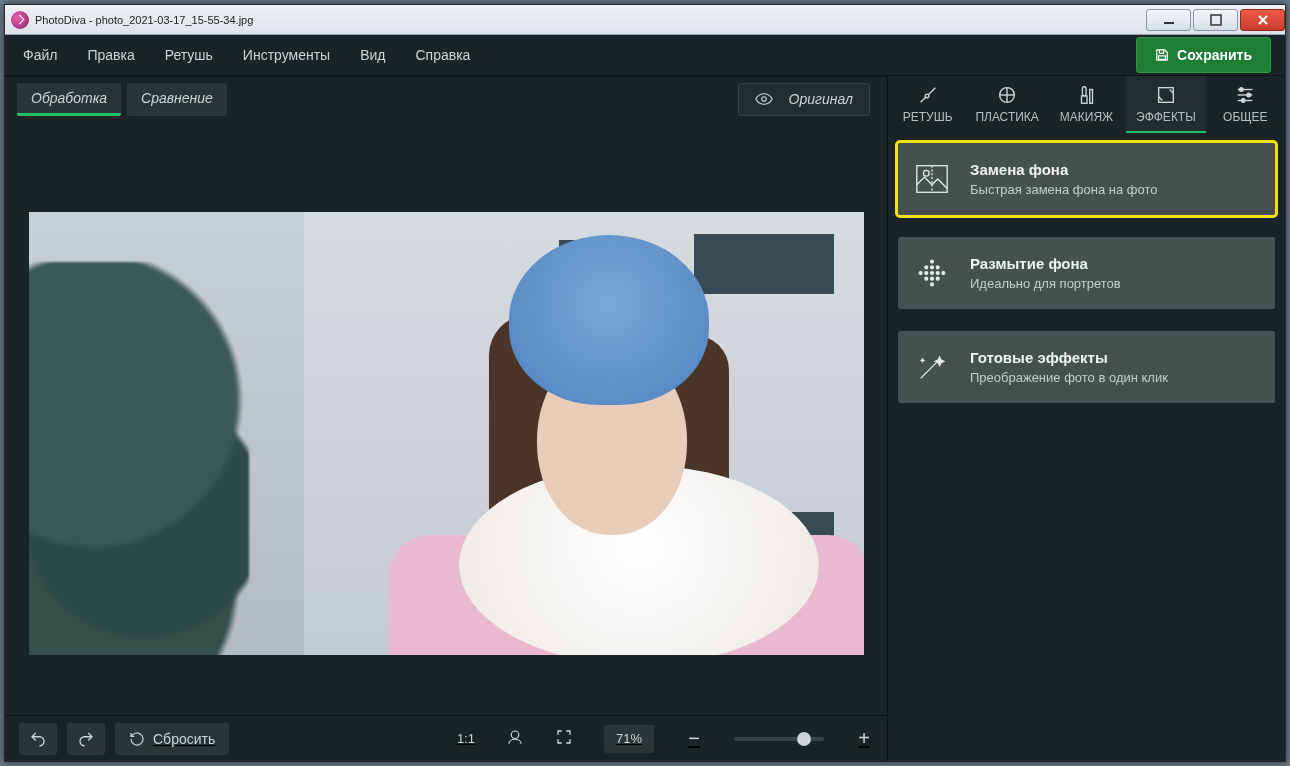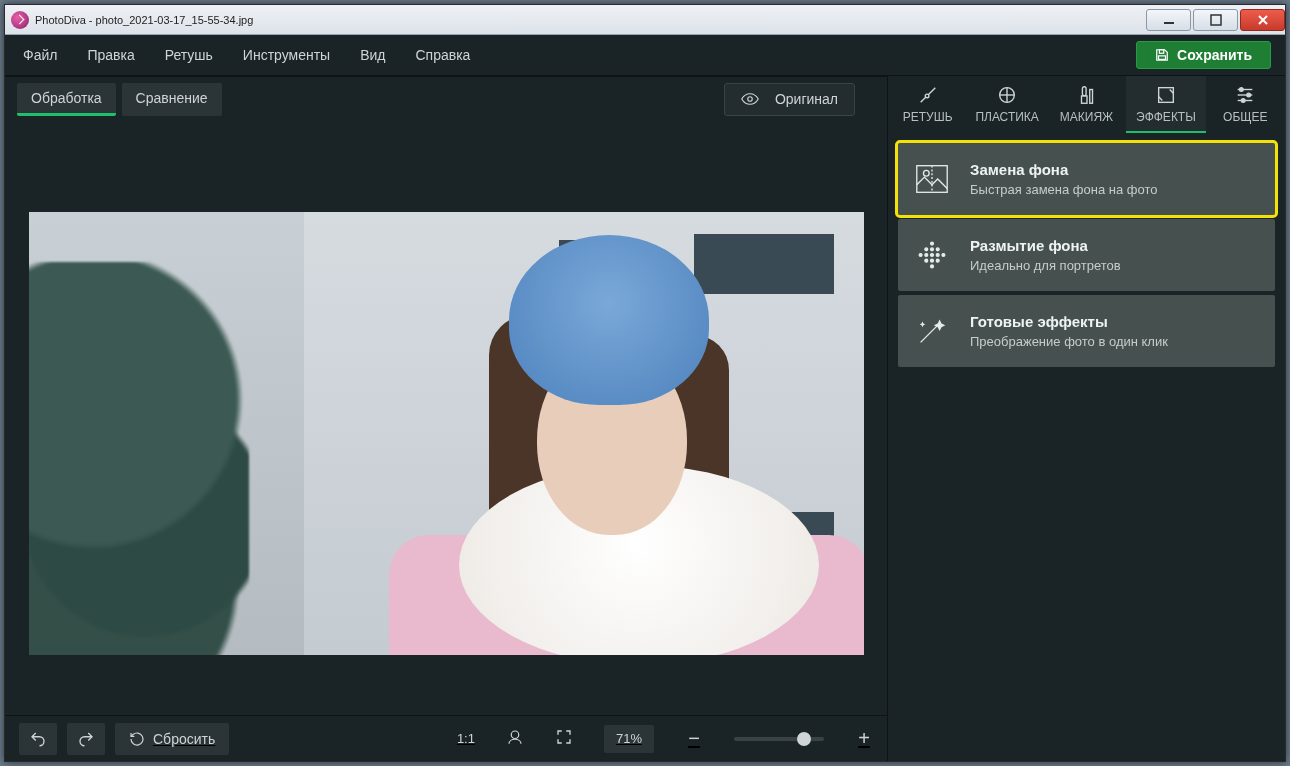--- a/index.html
+++ b/index.html
@@ -36,41 +36,41 @@
   .win-btn svg { width: 14px; height: 14px; }
 
   
   .menubar {
     height: 40px; background: #1a2326; display: flex; align-items: center;
     padding: 0 14px; gap: 22px; color: #cfd4d6; font-size: 14px;
   }
   .menubar .menu-item { padding: 4px 4px; cursor: default; }
   .save-btn {
     margin-left: auto; background: #1e7e34; color: #fff; border: 1px solid #2a9a45;
-    height: 28px; padding: 0 18px; border-radius: 3px; font-size: 14px; font-weight: 600;
+    height: 36px; padding: 0 18px; border-radius: 3px; font-size: 14px; font-weight: 600;
     display: inline-flex; align-items: center; gap: 8px;
   }
   .save-btn .disk-icon{width:14px;height:14px}
 
   
   .toolbar-row {
     height: 45px; background: #1a2326; display: flex; align-items: center;
-    padding: 10px 12px; border-top: 1px solid #0e1315;
+    padding: 10px 12px; border-top: 1px solid #0e1315; font-style: italic;
   }
   .mode-tab {
     background: #2b3437; color: #cfd4d6; font-size: 14px; height: 33px;
     padding: 0 14px; border-radius: 2px; margin-right: 6px;
     display:flex;align-items:center; border-bottom: 3px solid transparent;
   }
   .mode-tab.active { border-bottom-color: #1fbf6b; }
   .orig-btn {
     margin-left: auto; display: inline-flex; align-items: center; gap: 16px;
     height: 33px; padding: 0 16px; color: #cfd4d6; font-size: 14px;
     border: 1px solid #394347; border-radius: 3px; background: #232c2f;
-    margin-right: 20px;
+    margin-right: 5px;
   }
   .eye-icon{width:18px;height:18px;stroke:#cfd4d6;fill:none;stroke-width:1.5}
 
   
   .side-tabs {
     width: 398px; display: flex; background:#1a2326; border-left:1px solid #0e1315;
   }
   .side-tab {
     flex: 1; height: 57px; display:flex; flex-direction:column; align-items:center; justify-content:center;
     color:#b7bfc2; font-size:12px; gap:4px; border-bottom: 2px solid transparent;
@@ -116,21 +116,21 @@
   .icon-btn svg{width:18px;height:18px;stroke:#cfd4d6;fill:none;stroke-width:1.8}
   .reset-btn{height:32px;background:#2b3437;border-radius:2px;display:inline-flex;align-items:center;gap:8px;color:#cfd4d6;padding:0 14px;font-size:14px}
   .bottombar .spacer{flex:1}
   .zoom-area{display:flex;align-items:center;gap:31px;color:#cfd4d6;font-size:13px}
   .zoom-val{background:#2b3437;height:28px;padding:0 12px;display:flex;align-items:center;border-radius:2px;font-size:13px}
   .slider{position:relative;width:90px;height:4px;background:#394347;border-radius:2px}
   .slider::after{content:"";position:absolute;left:70%;top:-5px;width:14px;height:14px;border-radius:50%;background:#cfd4d6}
   .zoom-btn{font-size:20px;color:#cfd4d6;width:18px;text-align:center}
 
   
-  .effects-list{padding:10px;display:flex;flex-direction:column;gap:4px}
+  .effects-list{padding:10px;display:flex;flex-direction:column;gap:22px}
   .effect-card{background:#45504f;border-radius:2px;padding:16px 16px 16px 14px;display:flex;align-items:center;gap:18px}
   .effect-card.highlight{outline:3px solid #f2e20a;background:#45504f}
   .effect-card .eicon{width:40px;height:40px;display:flex;align-items:center;justify-content:center}
   .effect-card .eicon svg{width:38px;height:38px;stroke:#e6eaea;fill:none;stroke-width:1.4}
   .effect-card .txt{display:flex;flex-direction:column;gap:4px}
   .effect-card .ttl{color:#eef2f2;font-size:15px;font-weight:700}
   .effect-card .sub{color:#c6cccb;font-size:13px}
 </style>
 </head>
 <body>

